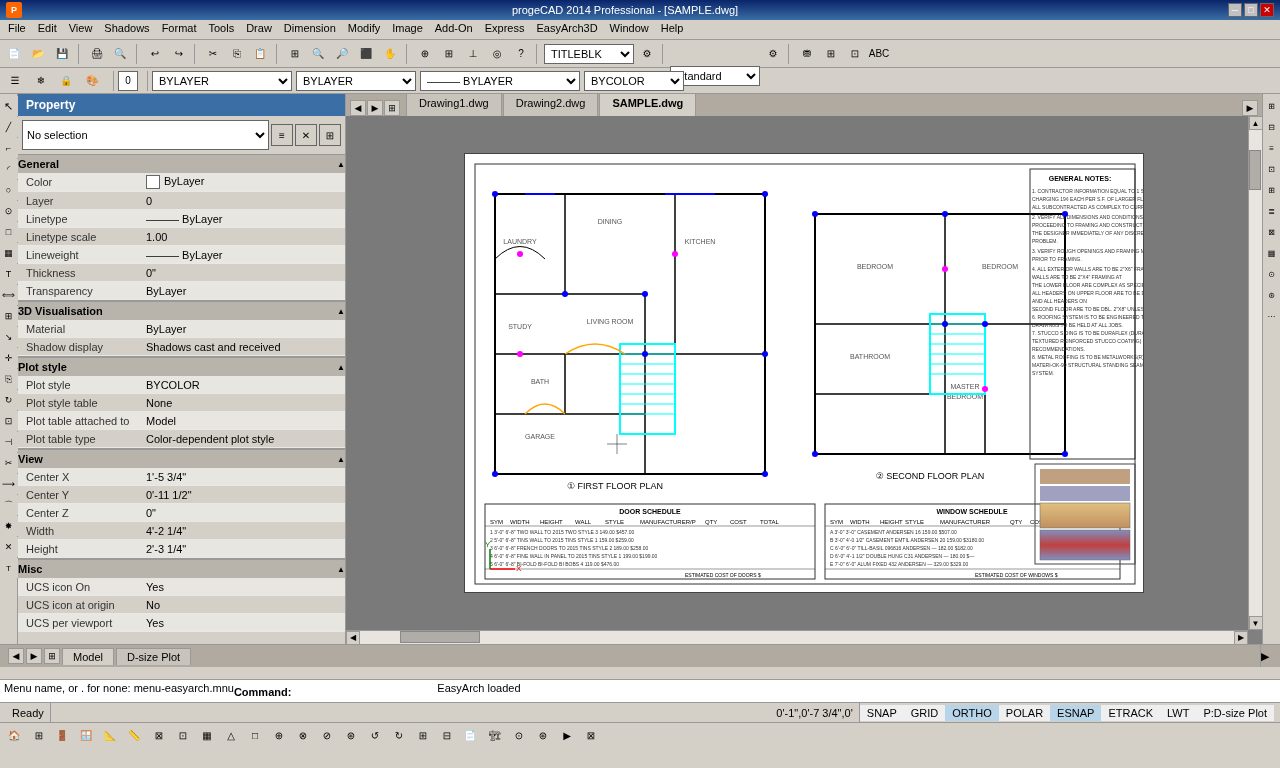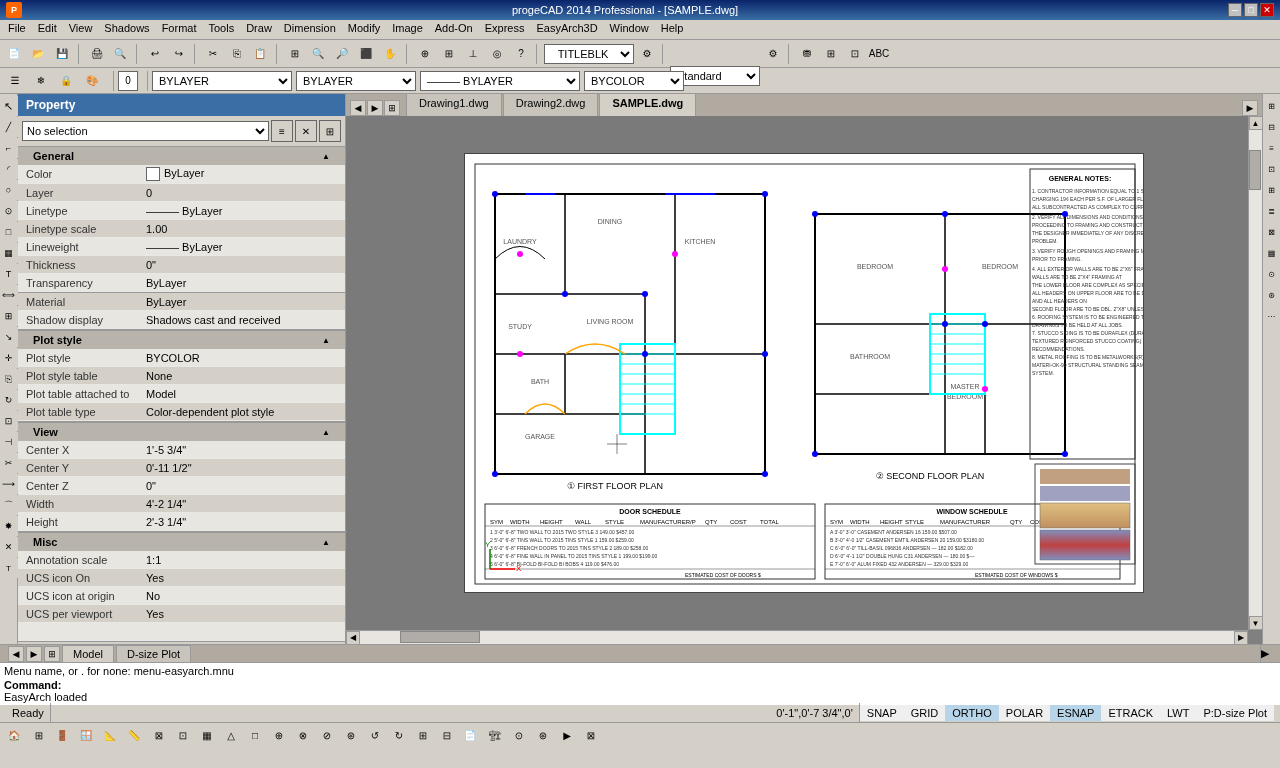--- a/index.html
+++ b/index.html
@@ -127,21 +127,21 @@
       display: flex; align-items: center; justify-content: center;
       font-size: 10px;
     }
 
     
     .prop-section {
       border-bottom: 1px solid #999;
     }
     .prop-section-header {
       background: #b8b4ac;
-      padding: 3px 15px;
+      padding: 3px 0;
       font-weight: bold;
       display: flex;
       align-items: center;
       justify-content: space-between;
       cursor: pointer;
       border-top: 1px solid #999;
     }
     .prop-section-header::after { content: '▲'; font-size: 8px; }
     .prop-row {
       display: flex;
@@ -245,22 +245,23 @@
       font-size: 11px;
     }
     .bottom-tab.active { background: #d4d0c8; }
     #command-area {
       flex: 1;
       background: #fff;
       border-top: 1px solid #999;
       padding: 2px 4px;
       font-size: 11px;
       display: flex;
-      flex-direction: column;
+      flex-direction: row;
       justify-content: flex-start;
+      margin-top: 12px;
     }
     #command-line {
       display: flex;
       align-items: center;
       margin-top: 2px;
     }
     #command-input {
       border: none;
       outline: none;
       font-size: 11px;
@@ -389,21 +390,21 @@
   <button class="toolbar-btn">⬛</button>
   <button class="toolbar-btn">✋</button>
   <div class="toolbar-separator"></div>
   <button class="toolbar-btn">⊕</button>
   <button class="toolbar-btn">⊞</button>
   <button class="toolbar-btn">⊥</button>
   <button class="toolbar-btn">◎</button>
   <button class="toolbar-btn">?</button>
   <div class="toolbar-separator"></div>
 
-  <select class="combo-box" style="width:90px;text-align:center;">
+  <select class="combo-box" style="width:90px;">
     <option>TITLEBLK</option>
   </select>
   <button class="toolbar-btn">⚙</button>
   <div class="toolbar-separator"></div>
 
   <select class="combo-box" style="width:90px;margin-top:45px;">
     <option>Standard</option>
   </select>
   <button class="toolbar-btn">⚙</button>
   <div class="toolbar-separator"></div>
@@ -462,21 +463,21 @@
     <button class="left-tool-btn">⌒</button>
     <button class="left-tool-btn">✸</button>
     <button class="left-tool-btn">✕</button>
     <button class="left-tool-btn" style="font-size:8px;">T</button>
   </div>
 
   <div id="property-panel">
     <div id="property-header">Property</div>
 
     <div id="selection-dropdown">
-      <select style="flex:1;height:20px;font-size:11px;background:white;border:1px solid #666;">
+      <select style="flex:1;height:30px;font-size:11px;background:white;border:1px solid #666;">
         <option>No selection</option>
       </select>
       <button class="prop-action-btn">≡</button>
       <button class="prop-action-btn">✕</button>
       <button class="prop-action-btn">⊞</button>
     </div>
 
     <div class="prop-section">
       <div class="prop-section-header">General</div>
       <div class="prop-row">
@@ -505,20 +506,21 @@
         <span class="prop-label">Thickness</span>
         <span class="prop-value">0"</span>
       </div>
       <div class="prop-row">
         <span class="prop-label">Transparency</span>
         <span class="prop-value">ByLayer</span>
       </div>
     </div>
 
     <div class="prop-section">
+      <div class="prop-section-header">3D Visualisation</div>
       <div class="prop-row">
         <span class="prop-label">Material</span>
         <span class="prop-value">ByLayer</span>
       </div>
       <div class="prop-row">
         <span class="prop-label">Shadow display</span>
         <span class="prop-value">Shadows cast and received</span>
       </div>
     </div>
 
@@ -561,24 +563,20 @@
         <span class="prop-value">4'-2 1/4"</span>
       </div>
       <div class="prop-row">
         <span class="prop-label">Height</span>
         <span class="prop-value">2'-3 1/4"</span>
       </div>
     </div>
 
     <div class="prop-section">
       <div class="prop-section-header">Misc</div>
-      <div class="prop-row">
-        <span class="prop-label">Annotation scale</span>
-        <span class="prop-value">1:1</span>
-      </div>
       <div class="prop-row">
         <span class="prop-label">UCS icon On</span>
         <span class="prop-value">Yes</span>
       </div>
       <div class="prop-row">
         <span class="prop-label">UCS icon at origin</span>
         <span class="prop-value">No</span>
       </div>
       <div class="prop-row">
         <span class="prop-label">UCS per viewport</span>

